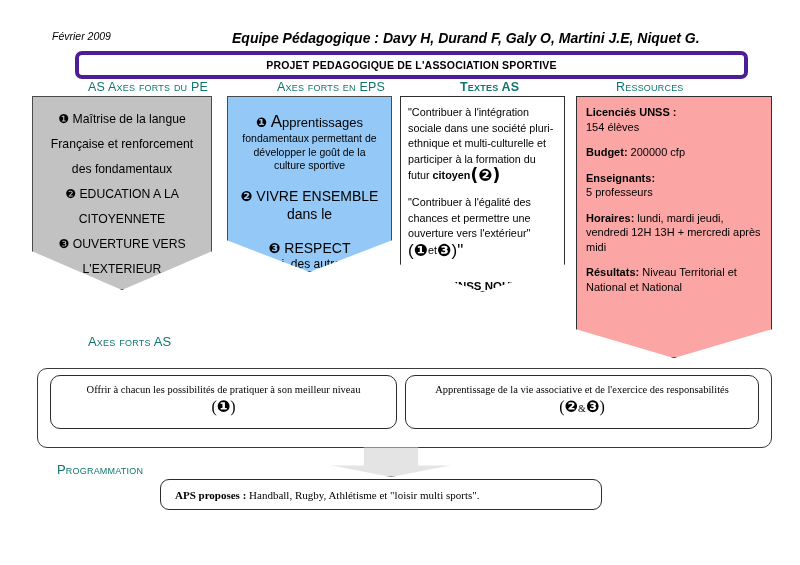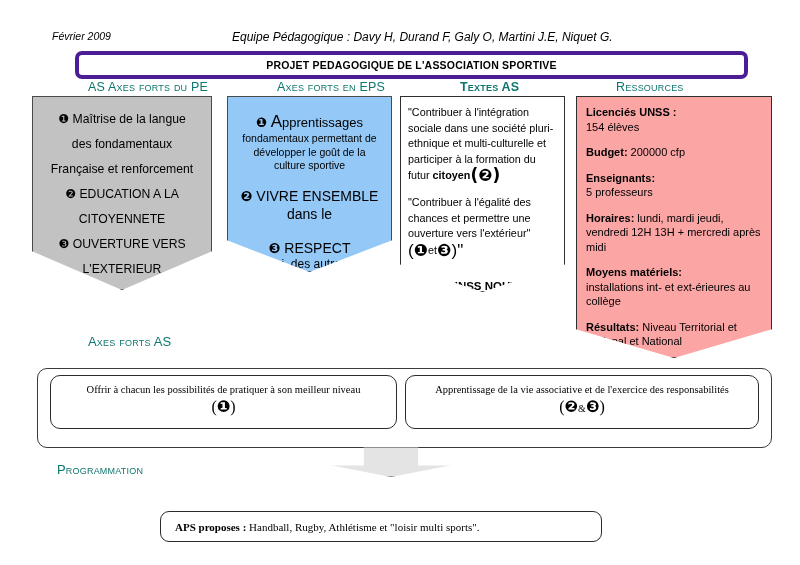--- a/index.html
+++ b/index.html
@@ -4,21 +4,21 @@
 <style>
   html,body{margin:0;padding:0;background:#ffffff;}
   body{
     width:800px;height:565px;position:relative;overflow:hidden;
     font-family:"Liberation Sans", sans-serif;color:#000;
   }
   .abs{position:absolute;}
 
   
   #meta-date{left:52px;top:30px;font-size:10.5px;font-style:italic;font-family:"Liberation Sans",sans-serif;}
-  #meta-team{left:232px;top:30px;font-size:12px;font-style:italic;font-family:"Liberation Sans",sans-serif;white-space:nowrap;}
+  #meta-team{left:232px;top:30px;font-size:14px;font-style:italic;font-family:"Liberation Sans",sans-serif;white-space:nowrap;font-weight:bold;}
 
   
   #title-bar{
     left:75px;top:51px;width:665px;height:20px;
     border:4px solid #4c1d95;border-radius:7px;background:#fff;
     display:flex;align-items:center;justify-content:center;
   }
   #title-bar .t{font-size:10.5px;font-weight:bold;letter-spacing:.2px;}
 
   
@@ -124,21 +124,20 @@
     clip-path:polygon(27% 0,73% 0,73% 62%,100% 62%,50% 100%,0 62%,27% 62%);
   }
 
   
   #label-prog{left:57px;top:462px;font-size:13px;font-variant:small-caps;letter-spacing:.2px;}
   #prog-box{
     left:160px;top:479px;width:440px;height:29px;
     border:1px solid #2b2b2b;border-radius:9px;background:#fff;
     display:flex;align-items:center;
     font-family:"Liberation Serif", serif;
-    margin-top:32px;
   }
   #prog-box .p{font-size:11px;padding-left:14px;}
   #prog-box .p b{font-weight:bold;}
 </style>
 </head>
 <body>
 
 <div class="abs" id="meta-date">Février 2009</div>
 <div class="abs" id="meta-team">Equipe Pédagogique : Davy H, Durand F, Galy O, Martini J.E, Niquet G.</div>
 
@@ -147,22 +146,22 @@
 </div>
 
 <div class="abs col-head" id="head-pe">AS Axes forts du PE</div>
 <div class="abs col-head" id="head-eps">Axes forts en EPS</div>
 <div class="abs col-head" id="head-textes">Textes AS</div>
 <div class="abs col-head" id="head-ress">Ressources</div>
 
 <div class="abs penta" id="box-pe">
   <div class="inner">
     <div class="line">❶ Maîtrise de la langue</div>
+    <div class="line">Française et renforcement</div>
     <div class="line">des fondamentaux</div>
-    <div class="line">Française et renforcement</div>
     <div class="line">❷ EDUCATION A LA</div>
     <div class="line">CITOYENNETE</div>
     <div class="line">❸ OUVERTURE VERS</div>
     <div class="line">L'EXTERIEUR</div>
   </div>
 </div>
 
 <div class="abs penta" id="box-eps">
   <div class="inner">
     <div class="eps-b1">
@@ -211,24 +210,20 @@
       <b>Budget:</b><span> 200000 cfp</span>
     </div>
     <div class="rs">
       <b>Enseignants:</b><br>
       <span>5 professeurs</span>
     </div>
     <div class="rs">
       <b>Horaires:</b><span> lundi, mardi jeudi, vendredi 12H 13H + mercredi après midi</span>
     </div>
     <div class="rs">
-      <b>Moyens matériels:</b><br>
-      <span>installations int- et ext-érieures au collège</span>
-    </div>
-    <div class="rs">
       <b>Résultats:</b><span> Niveau Territorial et National et National</span>
     </div>
   </div>
 </div>
 
 <div class="abs col-head" id="label-axes">Axes forts AS</div>
 
 <div class="abs" id="axes-outer">
   <div class="axes-card" id="axes-card-1">
     <div class="txt">Offrir à chacun les possibilités de pratiquer à son meilleur niveau</div>

